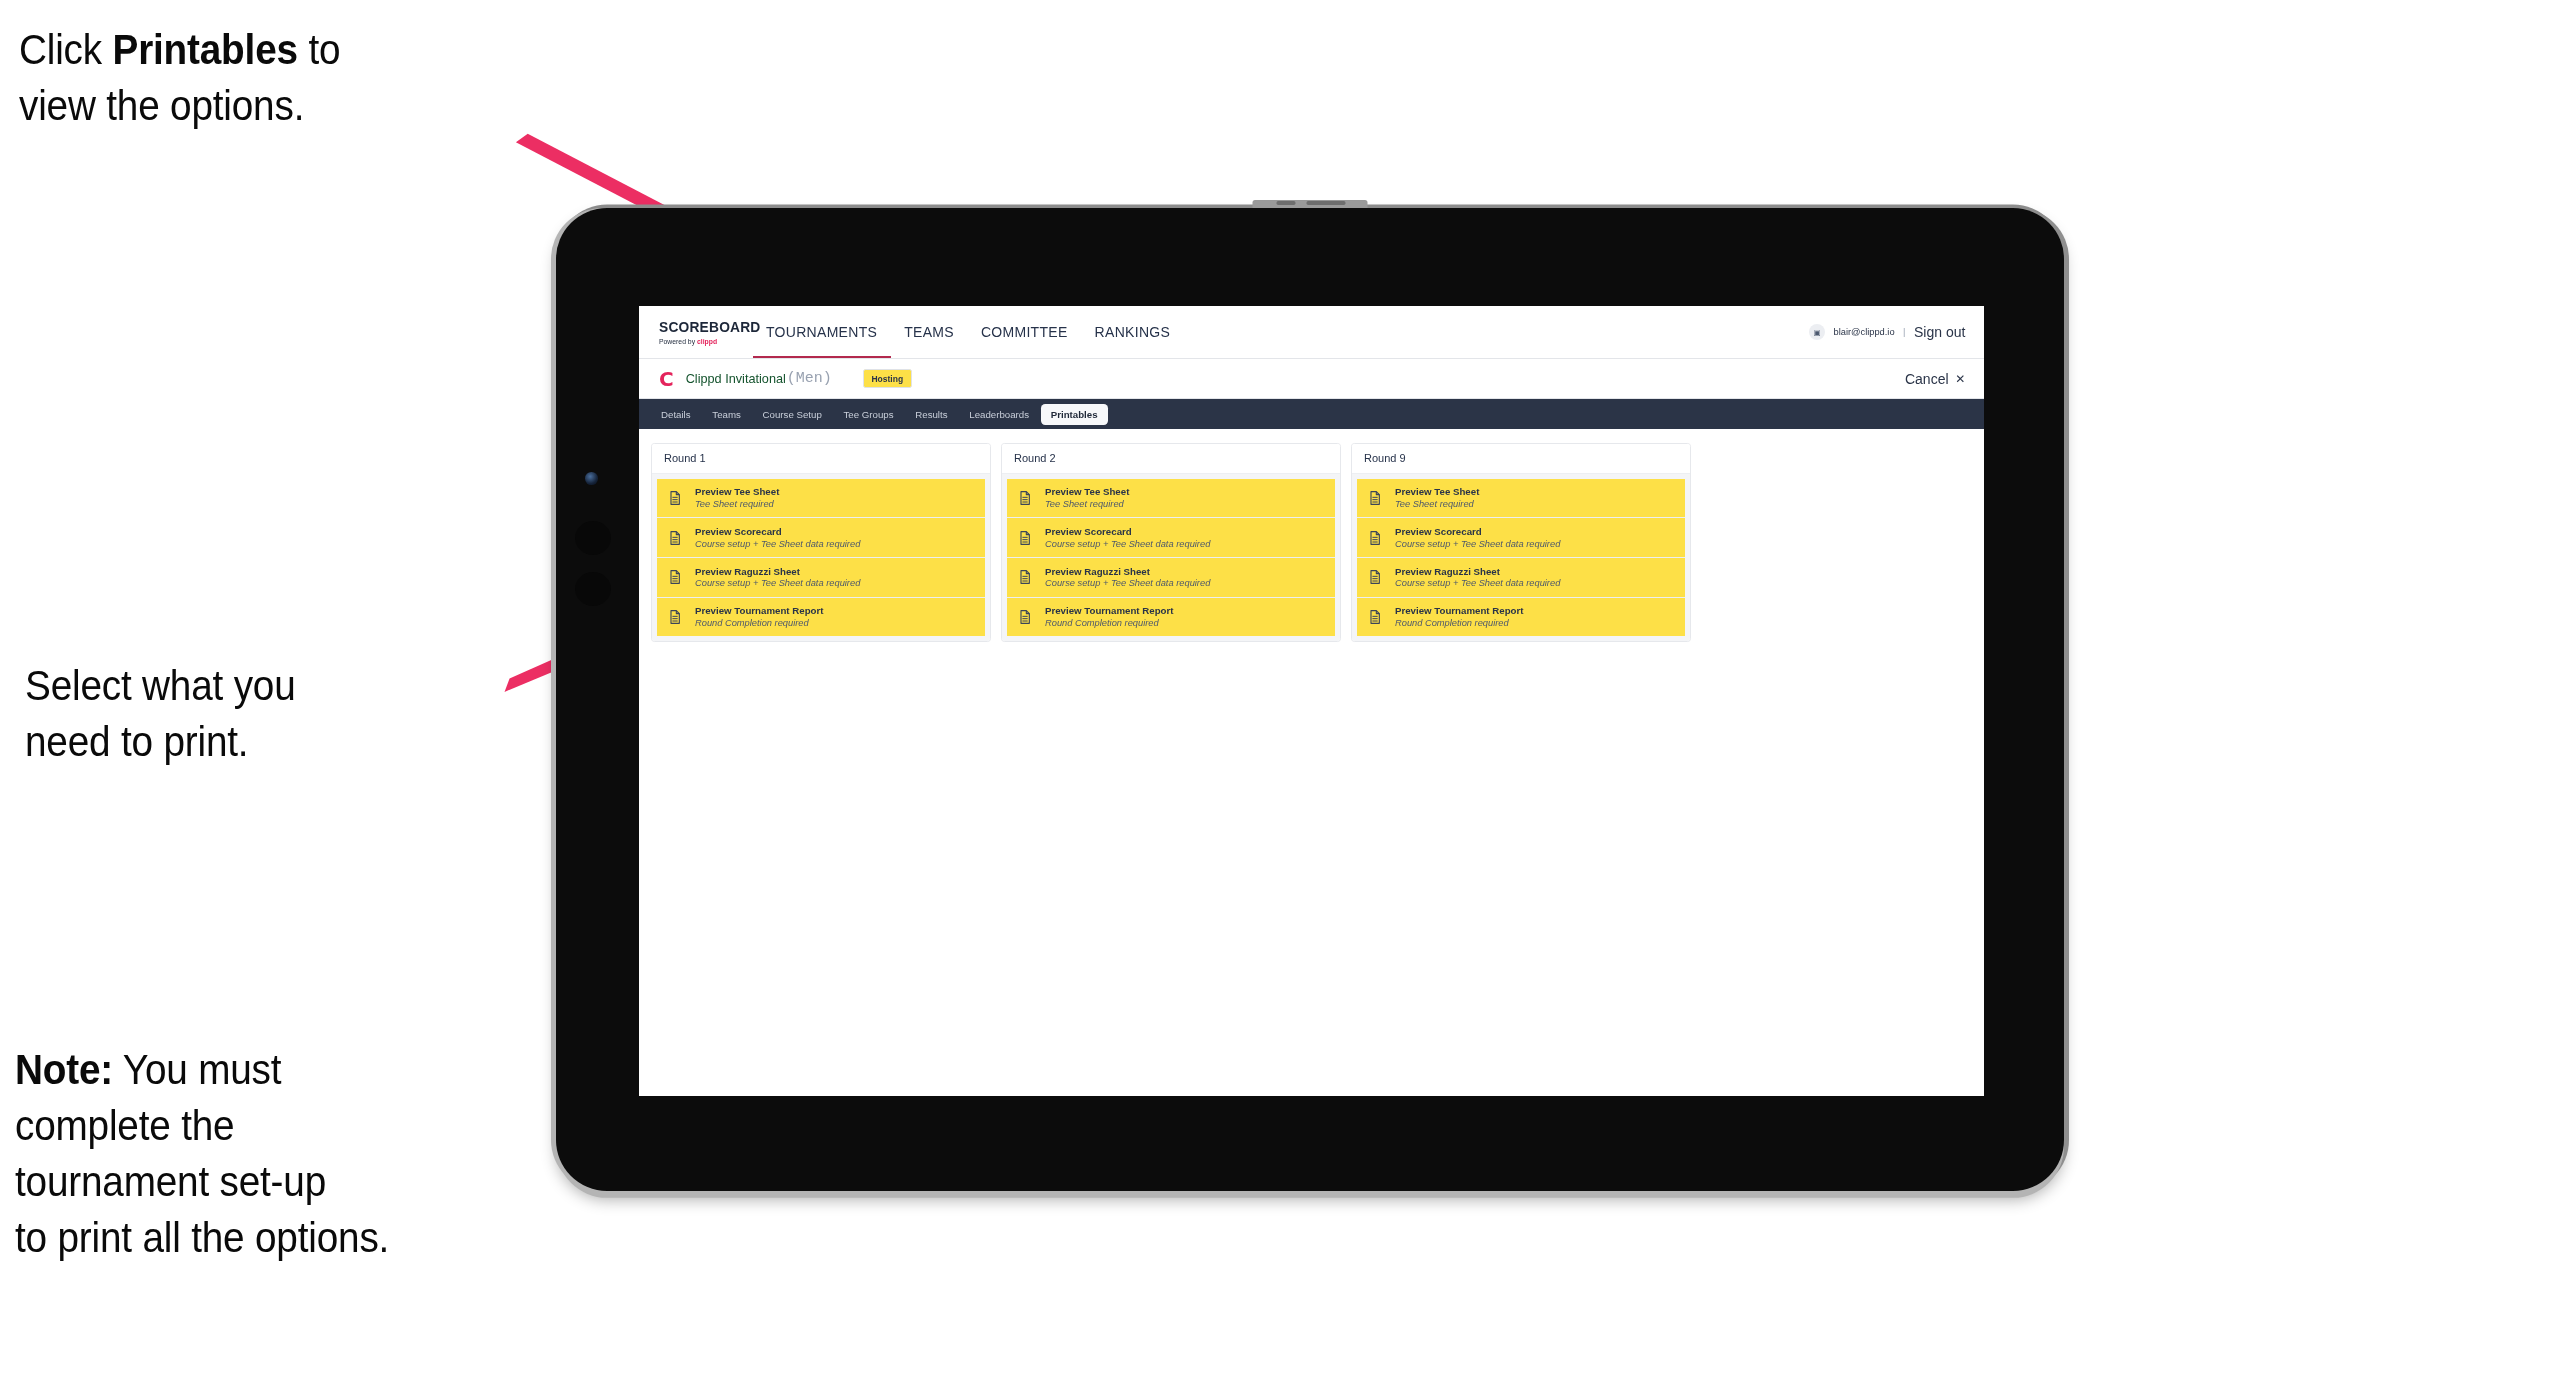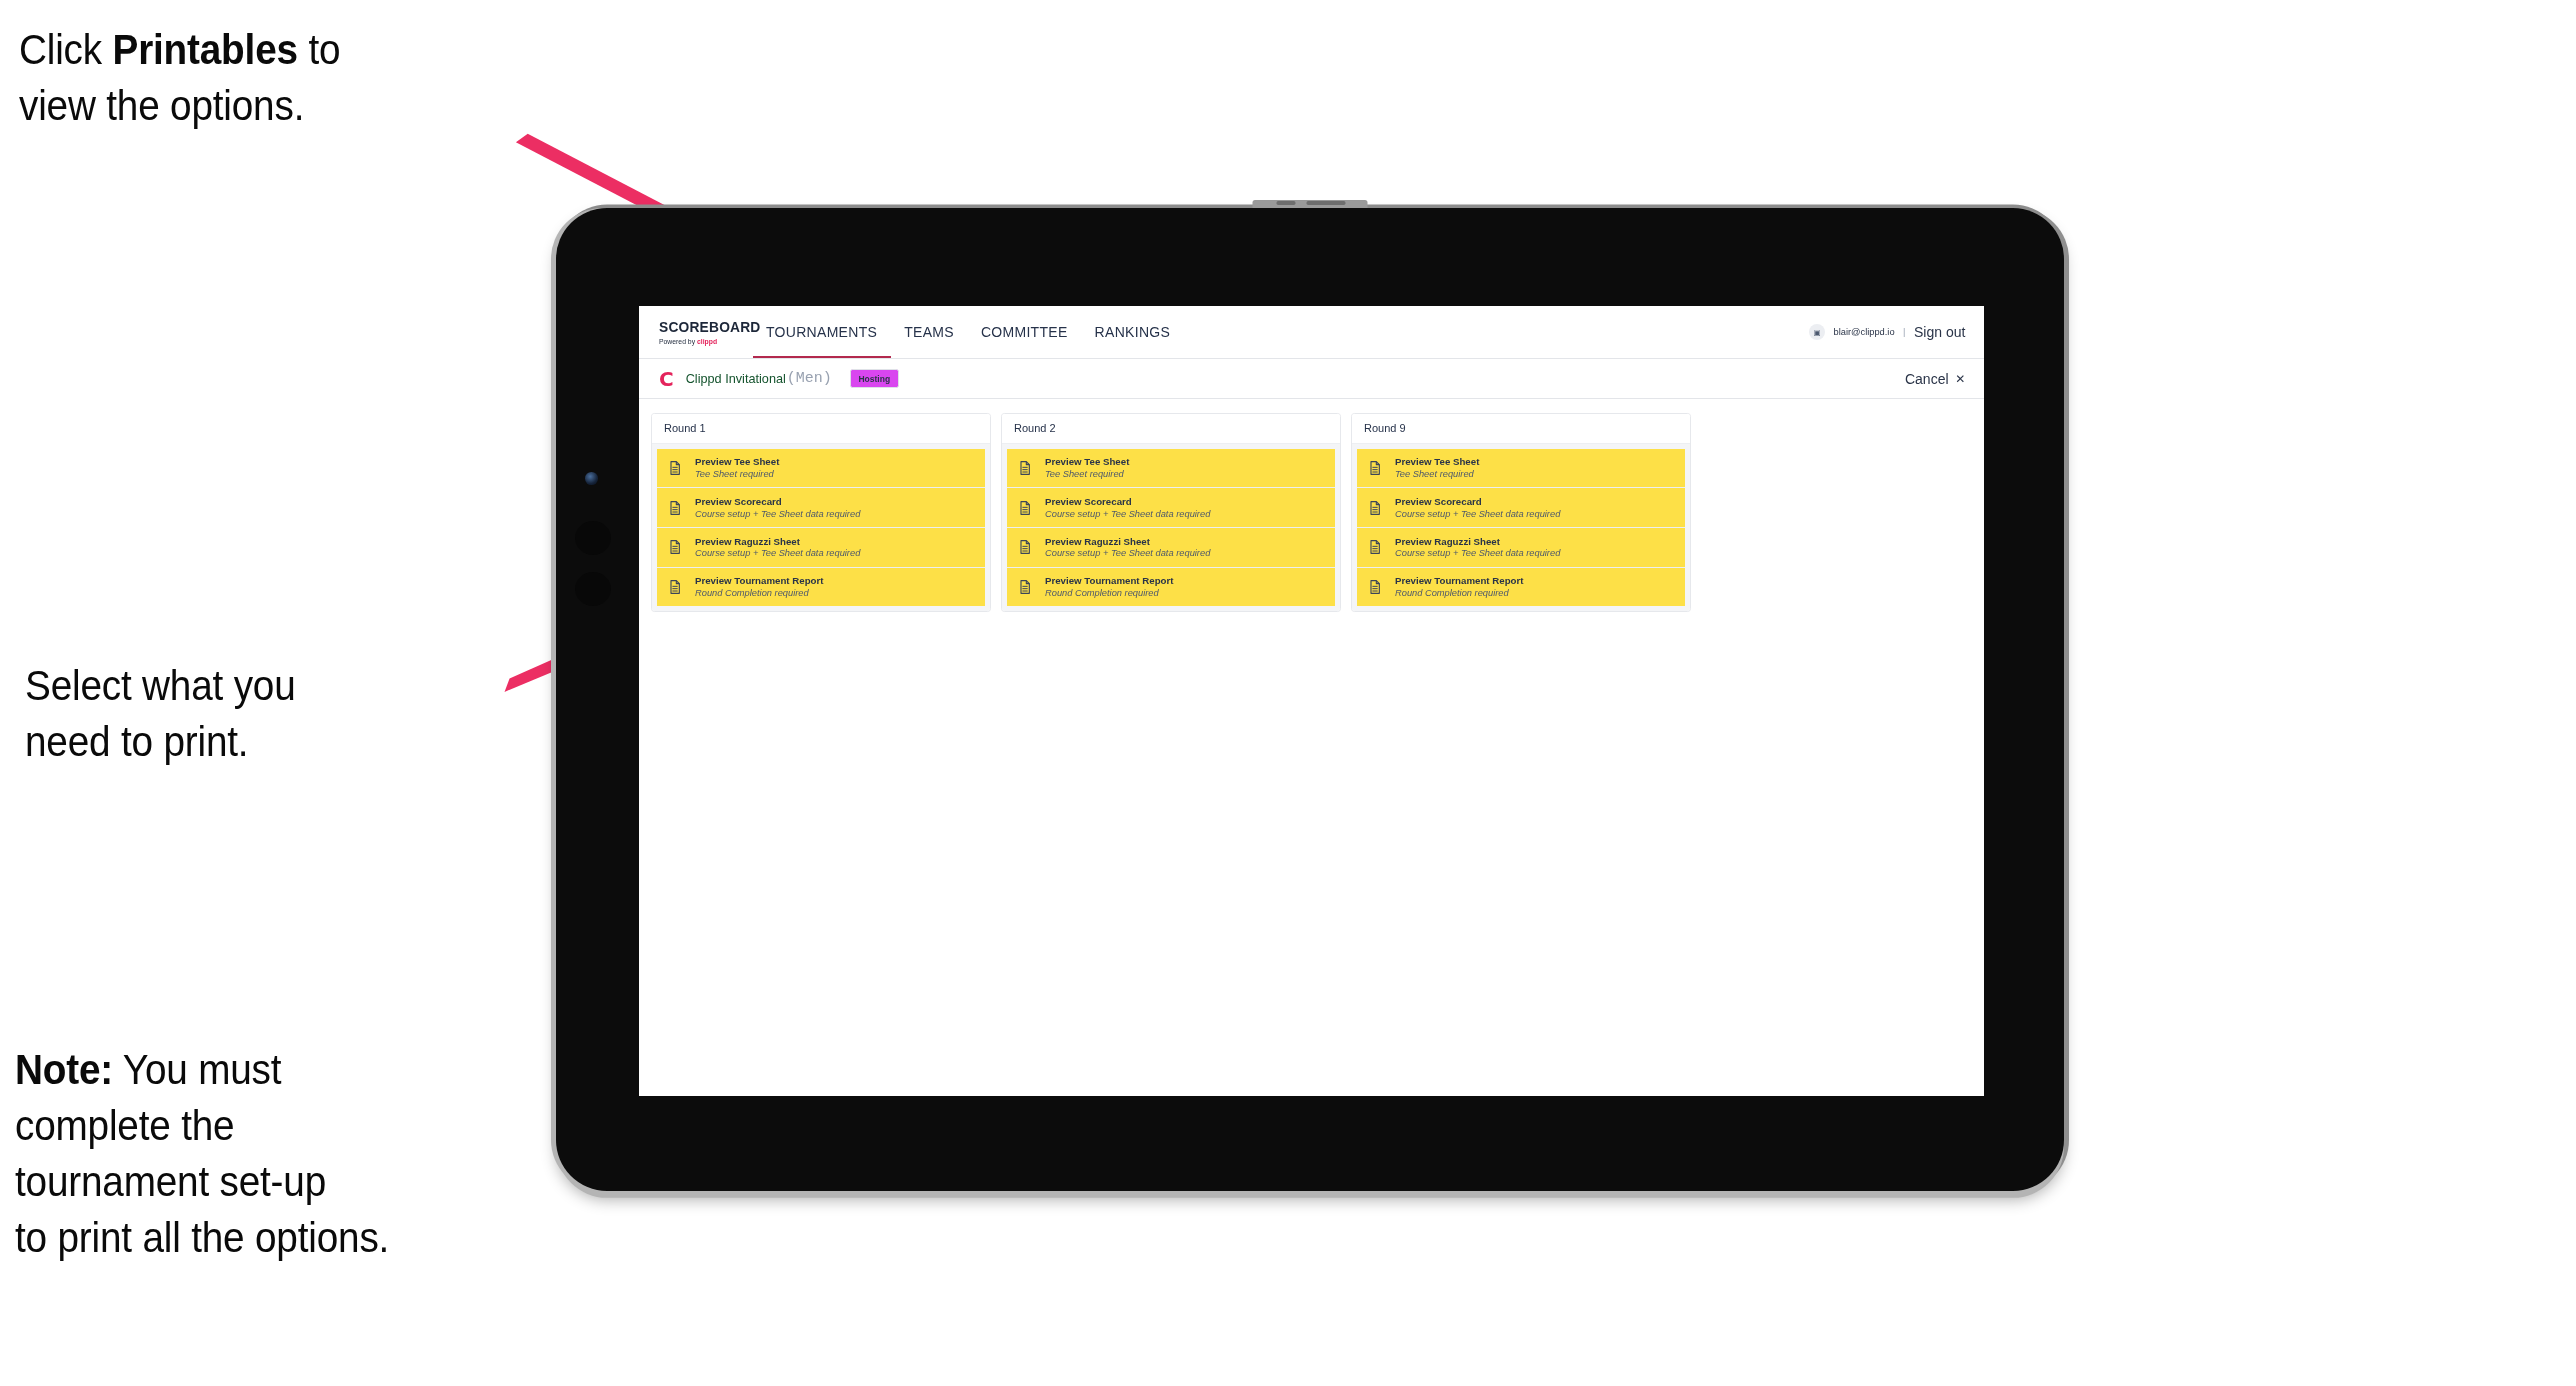--- a/index.html
+++ b/index.html
@@ -155,26 +155,26 @@
     padding:0 18.6px 0 20px;
   }
   #clippd-c{
     font-size:20px;font-weight:800;color:#e4245c;
     line-height:1;margin-right:12px;
     font-family:"DejaVu Sans", sans-serif;
   }
   #tourney-name{font-size:12.7px;color:#14532d;}
   #tourney-gender{font-size:15px;color:#98a1b0;margin-left:1px;font-family:Liberation Mono, monospace;}
   #hosting-badge{
-    margin-left:18px;
+    margin-left:31px;
     border:0.8px solid #dfe2e7;
     border-radius:2.5px;
     padding:3.4px 7.6px;
     font-size:8.5px;font-weight:700;color:#2a3448;
-    background:#d946ef;
+    background:#fde047;
   }
   #titlebar-right{margin-left:auto;display:flex;align-items:center;gap:6.8px;cursor:pointer;}
   #cancel-label{font-size:14px;color:#2a3448;}
   #cancel-x{font-size:12px;color:#2a3448;line-height:1;}
 
   
   #sectionnav{
     height:30px;
     background:#2b3447;
     display:flex;align-items:center;
@@ -297,20 +297,29 @@
     <div id="clippd-c">C</div>
     <div id="tourney-name">Clippd Invitational</div>
     <div id="tourney-gender">(Men)</div>
     <div id="hosting-badge">Hosting</div>
     <div id="titlebar-right">
       <span id="cancel-label">Cancel</span>
       <span id="cancel-x">✕</span>
     </div>
   </div>
 
+  <div id="sectionnav">
+    <div class="section-tab">Details</div>
+    <div class="section-tab">Teams</div>
+    <div class="section-tab">Course Setup</div>
+    <div class="section-tab">Tee Groups</div>
+    <div class="section-tab">Results</div>
+    <div class="section-tab">Leaderboards</div>
+    <div class="section-tab active">Printables</div>
+  </div>
 
   <div id="printables-body">
       <div class="round-col">
         <div class="round-header">Round 1</div>
         <div class="round-items">
           <div class="print-item">
             <svg viewBox="0 0 24 24" class="doc-icon">
               <path d="M6 2.5h8l4.5 4.5v14.5H6z" fill="none" stroke="#3b4559" stroke-width="1.7" stroke-linejoin="round"></path>
               <path d="M14 2.5V7h4.5" fill="none" stroke="#3b4559" stroke-width="1.7" stroke-linejoin="round"></path>
               <line x1="8.7" x2="15.4" y1="11" y2="11" stroke="#3b4559" stroke-width="1.5" stroke-linecap="round"></line>

